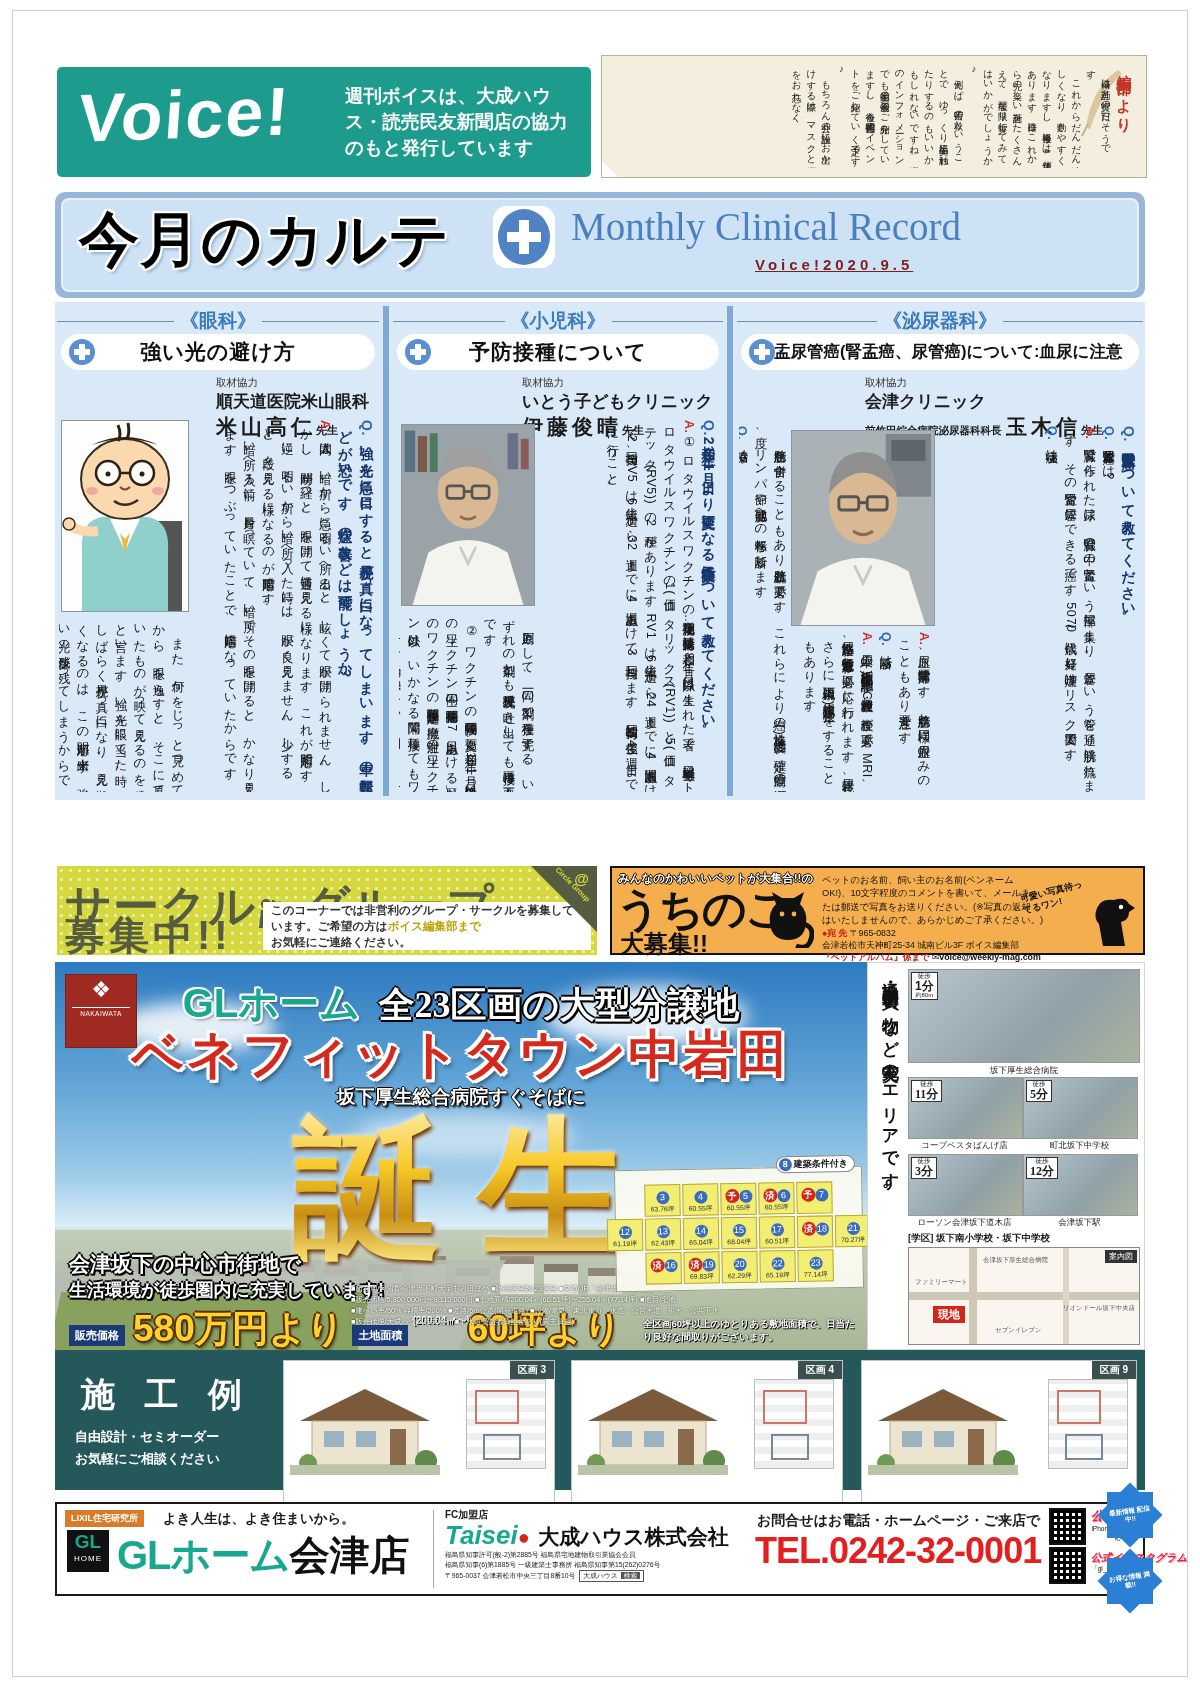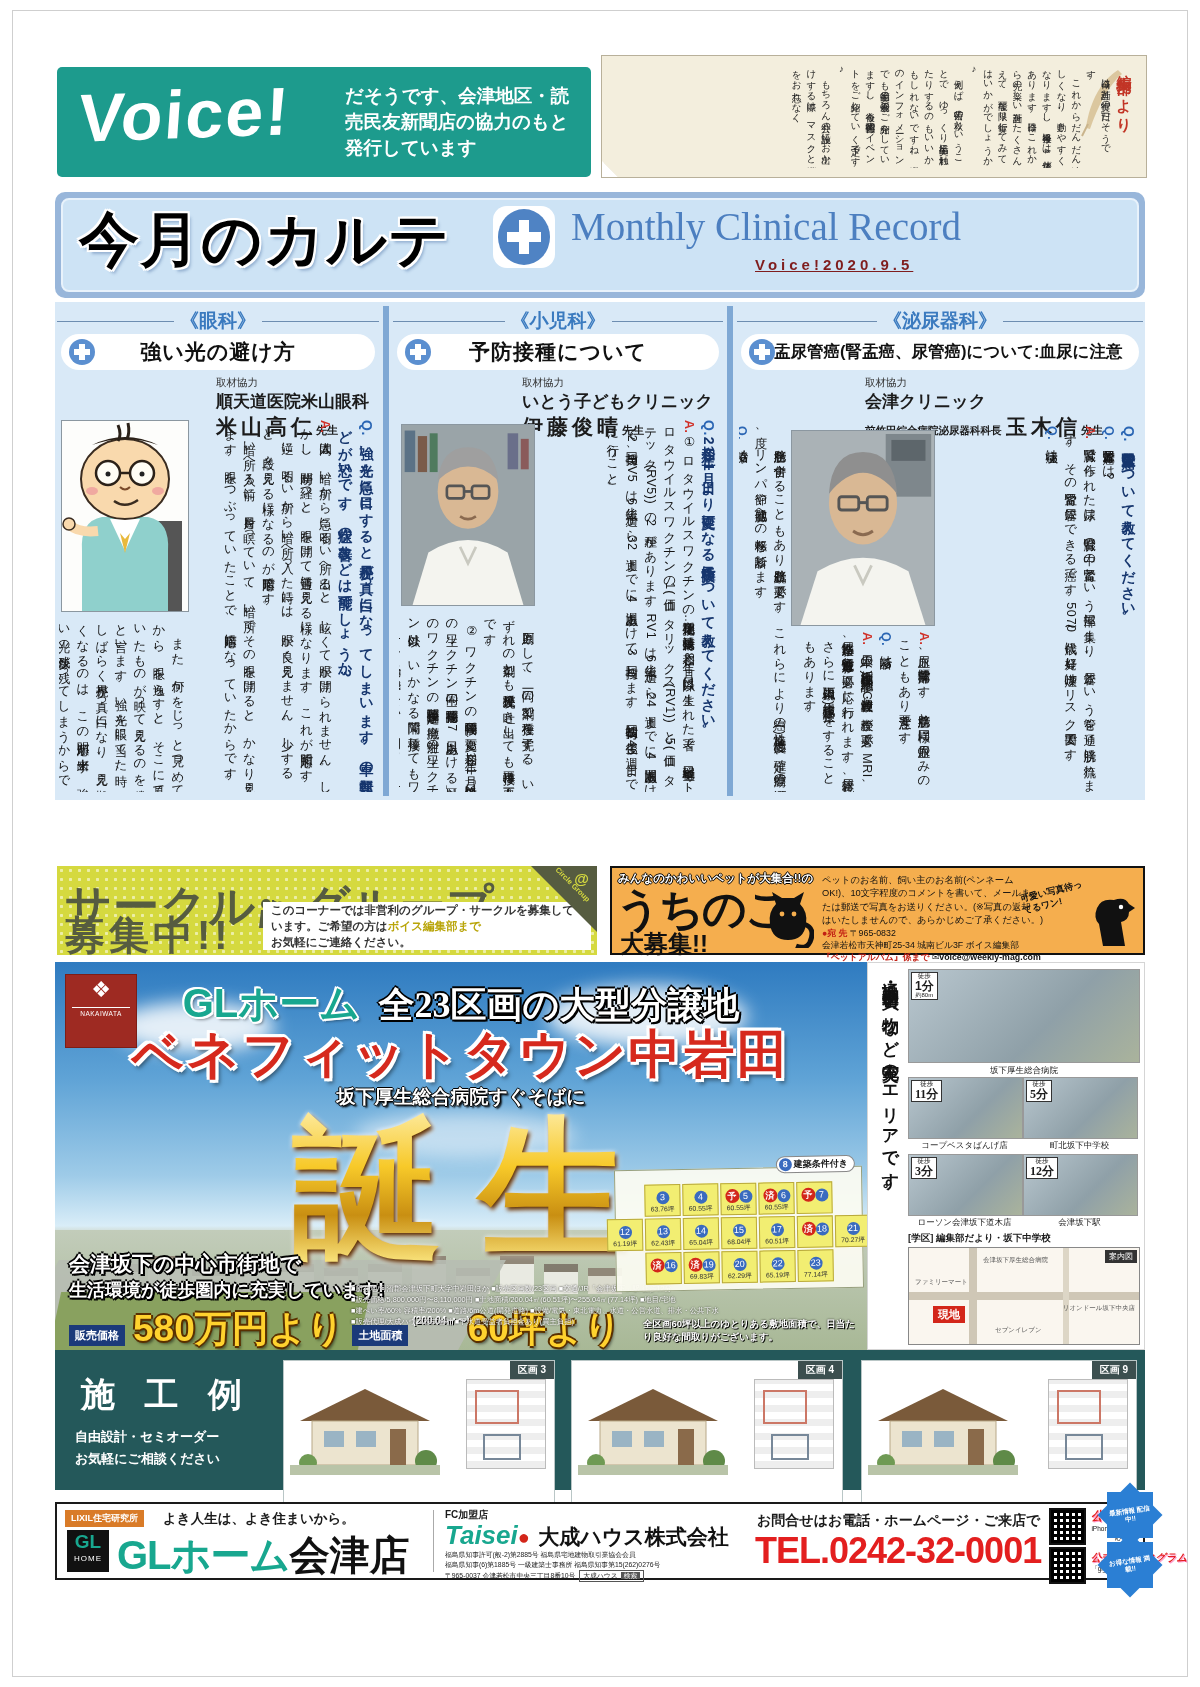--- a/index.html
+++ b/index.html
@@ -165,21 +165,21 @@
   .wk-title{position:absolute;left:26px;top:22px;font-size:34px;font-weight:900;color:#fff;letter-spacing:10px;}
   .wk-sub{position:absolute;left:20px;top:76px;font-size:13px;font-weight:bold;color:#fff;line-height:1.7;}
   .wcard{position:absolute;top:10px;width:272px;height:148px;background:#fff;border:1px solid #b9c6c6;box-sizing:border-box;}
   .wlabel{position:absolute;top:0;right:0;background:#3c4f4f;color:#fff;font-size:10px;font-weight:bold;padding:2px 8px;}
   .wplan{position:absolute;right:8px;top:18px;width:78px;height:88px;border:1px solid #bbb;
     background:repeating-linear-gradient(0deg,#eee 0 7px,#fff 7px 14px),#fff;}
   .wplan::before{content:"";position:absolute;left:8px;top:10px;width:40px;height:30px;border:2px solid #c76;}
   .wplan::after{content:"";position:absolute;left:16px;bottom:8px;width:34px;height:22px;border:2px solid #789;}
 
   
-  .footer{position:absolute;left:55px;top:1502px;width:1090px;height:78px;background:#fff;border:2px solid #1a1a1a;box-sizing:border-box;}
+  .footer{position:absolute;left:55px;top:1502px;width:1090px;height:94px;background:#fff;border:2px solid #1a1a1a;box-sizing:border-box;}
   .lixil{position:absolute;left:8px;top:6px;background:#d97b28;color:#fff;font-size:9px;font-weight:bold;padding:2px 6px;}
   .slogan{position:absolute;left:106px;top:6px;font-size:13.5px;font-weight:900;}
   .gl-logo{position:absolute;left:10px;top:26px;width:42px;height:42px;background:#111;color:#18a78f;text-align:center;}
   .gl-logo .g1{font-size:19px;font-weight:900;line-height:24px;display:block;}
   .gl-logo .g2{font-size:8px;color:#fff;letter-spacing:1px;display:block;}
   .shop{position:absolute;left:60px;top:24px;font-size:40px;font-weight:900;white-space:nowrap;}
   .shop .b{color:#18a78f;letter-spacing:-1px;}
   .shop .s{color:#111;}
   .fdiv{position:absolute;left:376px;top:6px;bottom:6px;width:1px;background:#aaa;}
   .fc{position:absolute;left:388px;top:4px;font-size:10px;font-weight:bold;}
@@ -205,21 +205,21 @@
   .burst2{right:-10px;bottom:-10px;}
 </style>
 </head>
 <body>
 
 <div class="page">
   <div class="scan-border"></div>
 
   <div class="voice-box">
     <div class="voice-logo">Voice!</div>
-    <div class="voice-tag">だそうです、会津地区・読売民友新聞店の協力のもと発行しています</div>
+    <div class="voice-tag">週刊ボイスは、大成ハウス・読売民友新聞店の協力のもと発行しています</div>
   </div>
   <div class="editorial">
     <svg class="feather" width="52" height="72" viewBox="0 0 52 72">
       <path d="M44,4 C28,14 16,34 12,62 L16,63 C24,40 34,20 48,8 Z" fill="#c9a96e"></path>
       <path d="M14,58 L8,70" stroke="#a8854a" stroke-width="2"></path>
     </svg>
     <div class="ed-inner vtext" id="ed-text"><span class="ed-title">編集部だより</span><br><span>　今日は「計画と実行の日」だそうです。</span><br><span>　これからだんだん涼しくなり、動きやすくなりますし、今月後半には4連休があります。今日はこれから先の楽しい計画をたくさん考えて、可能な限り実行してみてはいかがでしょうか♪</span><br><span>　例えば、芸術の秋ということで、ゆっくり美術品に触れたりするのもいいかもしれないですね。今週のインフォメーションでも美術品の展示会のご紹介をしていますし、今後も芸術関係のイベントをご紹介していく予定です♪</span><br><span>　もちろん公共の施設にお出かけする際は、マスクと消毒をお忘れなく。</span></div>
     <div class="ed-fold2"></div>
     <div class="ed-fold"></div>
   </div>
@@ -508,21 +508,21 @@
             <div style="width: 113px;">
               <div class="sb-ph sb-sm">
                 <div class="walk">
                   <span class="w1">徒歩</span>
                   <span class="w2">12分</span>
                 </div>
               </div>
               <div class="sb-cap">会津坂下駅</div>
             </div>
           </div>
-          <div class="sb-district">[学区] 編集部だより・坂下中学校</div>
+          <div class="sb-district">[学区] 坂下南小学校・坂下中学校</div>
           <div class="annai">
             <div class="tab">案内図</div>
             <div class="rd-h"></div>
             <div class="rd-v"></div>
             <div class="rd-v2"></div>
             <span class="mp mp1">会津坂下厚生総合病院</span>
             <span class="mp mp2">ファミリーマート</span>
             <span class="mp mp3">リオンドール坂下中央店</span>
             <span class="mp mp4">セブンイレブン</span>
             <div class="site">現地</div>

